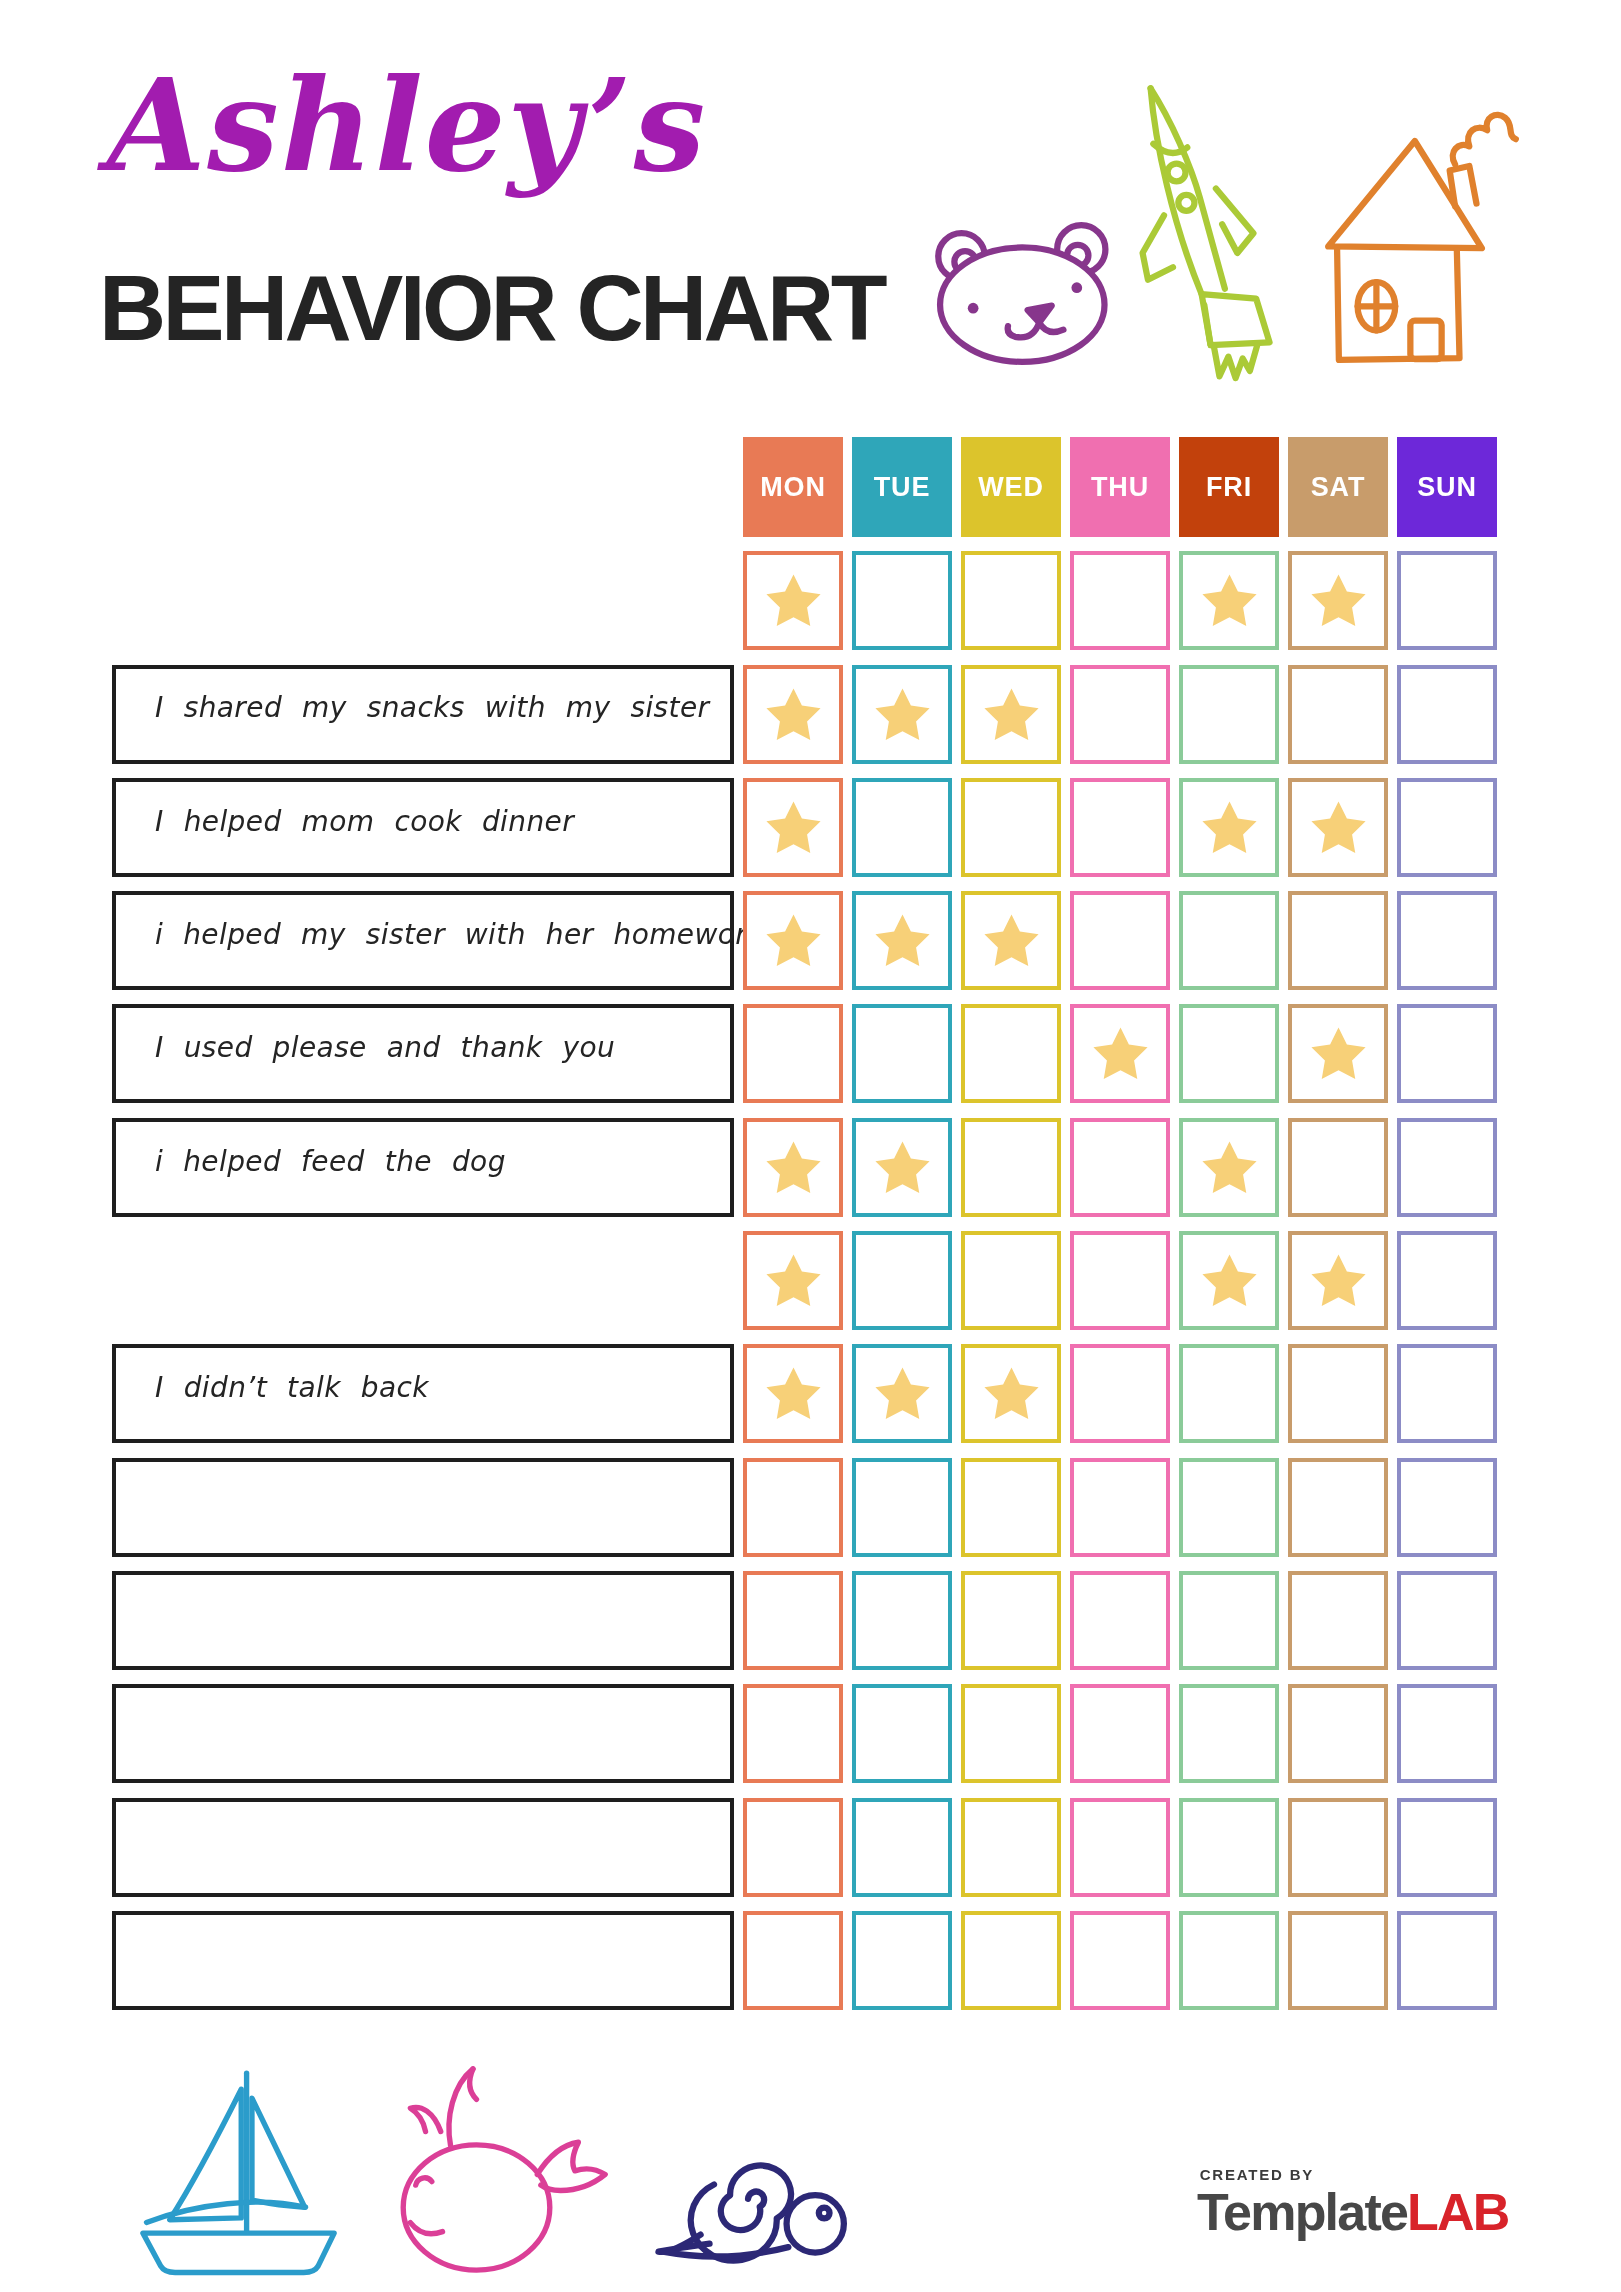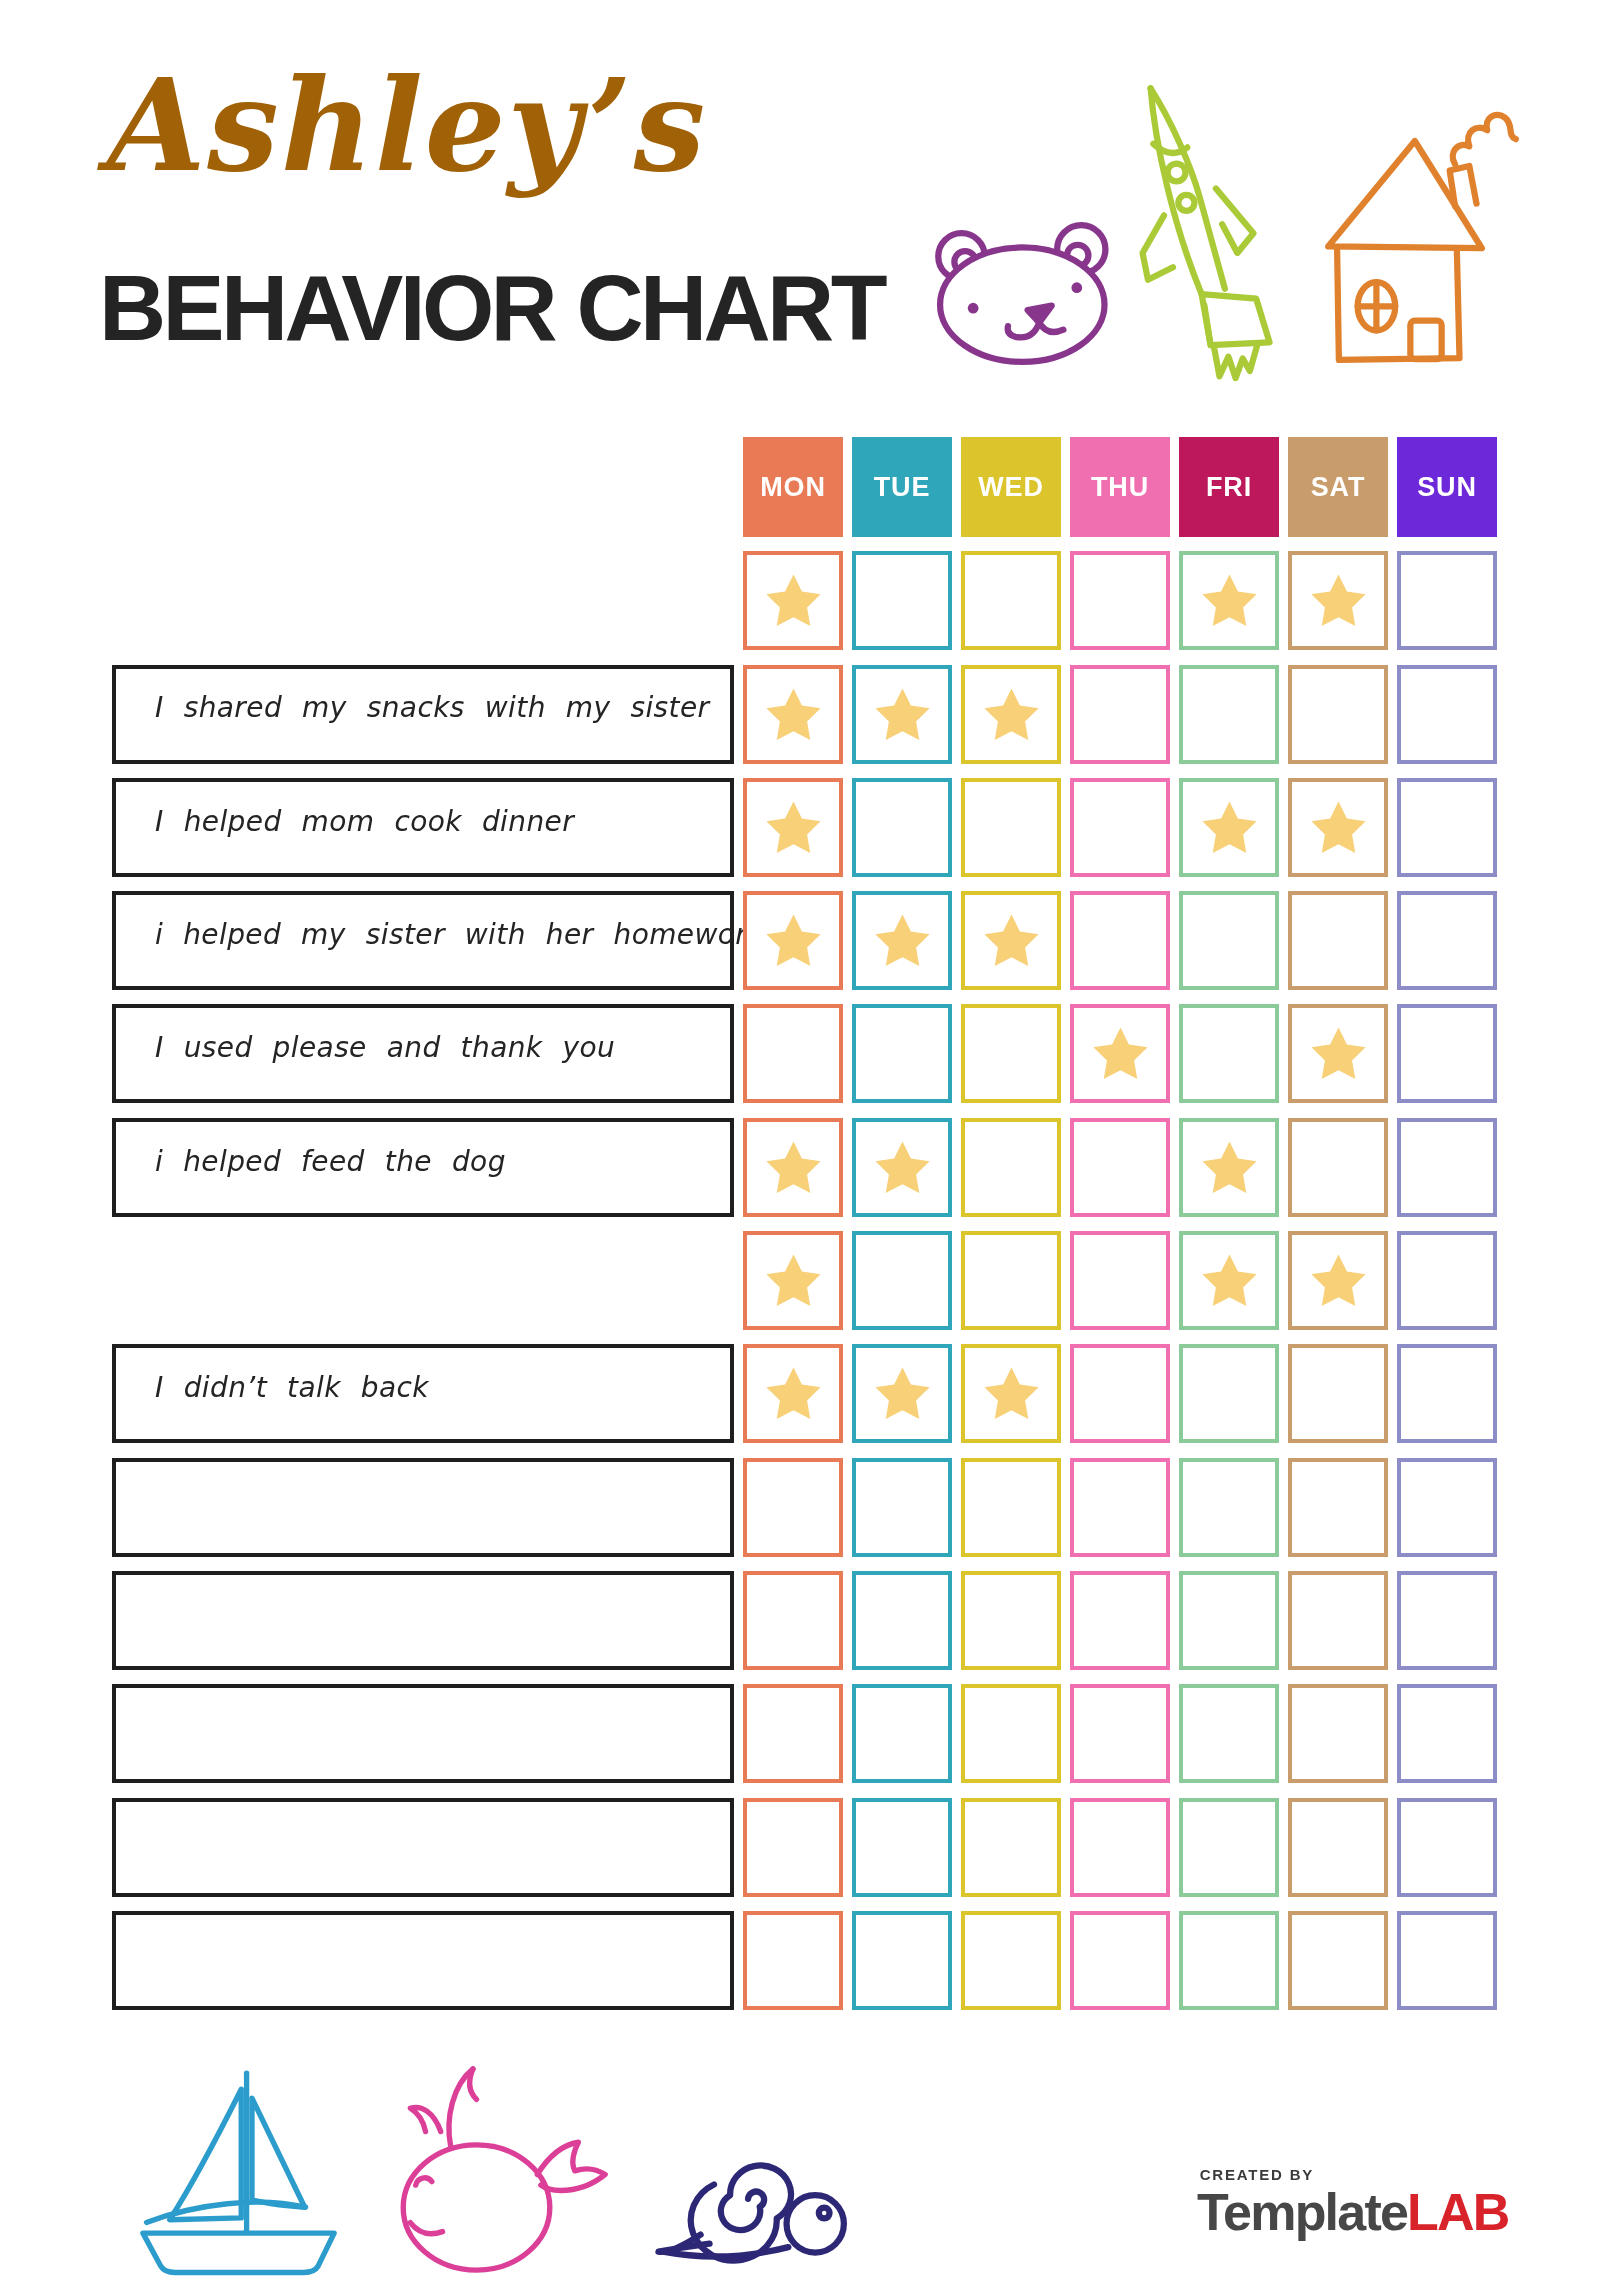--- a/index.html
+++ b/index.html
@@ -39,21 +39,21 @@
   .brand .created{font-size:15px;font-weight:700;letter-spacing:1.8px;color:#3b3b3b;margin-left:2.7px;}
   .brand .logo{margin-top:3.6px;font-size:52px;font-weight:700;letter-spacing:-1.8px;}
   .brand .logo .t{color:#474747;}
   .brand .logo .lab{color:#d8232a;}
 </style>
 </head>
 <body>
 
 <div class="page">
 
-  <div class="script-name" style="color: #a16207;">Ashley’s</div>
+  <div class="script-name" style="color: #a21caf;">Ashley’s</div>
   <div class="main-title" style="color: rgb(36, 36, 36);">BEHAVIOR CHART</div>
 
   <div class="doodle" style="left:922px;top:226px;">
     <svg width="197" height="143" viewBox="0 0 220 160" fill="none" stroke="#87368c" stroke-width="7" stroke-linecap="round" stroke-linejoin="round">
       <circle cx="44" cy="34" r="26"></circle>
         <circle cx="48" cy="40" r="12"></circle>
       <circle cx="178" cy="26" r="27"></circle>
         <circle cx="174" cy="33" r="12"></circle>
       <ellipse cx="112" cy="88" rx="92" ry="64" fill="#ffffff"></ellipse>
       <circle cx="57" cy="92" r="6" fill="#87368c" stroke="none"></circle>
@@ -90,21 +90,21 @@
         <path d="M41,227 L83,227"></path>
       <rect x="100" y="243" width="35" height="43" rx="5"></rect>
     </svg>
   </div>
 
   <div id="chart-table">
   <div class="day-head" style="background: rgb(232, 122, 85); grid-area: 1 / 2;">MON</div>
       <div class="day-head" style="background: rgb(47, 166, 185); grid-area: 1 / 3; text-align: center;">TUE</div>
       <div class="day-head" style="background: rgb(220, 196, 44); grid-area: 1 / 4;">WED</div>
       <div class="day-head" style="background: rgb(240, 111, 176); grid-area: 1 / 5;">THU</div>
-      <div class="day-head" style="background: #be185d; grid-area: 1 / 6;">FRI</div>
+      <div class="day-head" style="background: #c2410c; grid-area: 1 / 6;">FRI</div>
       <div class="day-head" style="background: rgb(200, 156, 107); grid-area: 1 / 7;">SAT</div>
       <div class="day-head" style="background: #6d28d9; grid-area: 1 / 8;">SUN</div>
       <div class="day-cell" style="grid-area: 2 / 2; border-color: rgb(232, 122, 85);">
         <svg width="59" height="57" viewBox="0 0 70 68">
           <polygon points="35,3 45,23.3 67.3,26.5 51.2,42.3 55,64.5 35,54 15,64.5 18.8,42.3 2.7,26.5 25,23.3" fill="#f7d078"></polygon>
         </svg>
       </div>
       <div class="day-cell" style="grid-area: 2 / 3; border-color: rgb(47, 166, 185);"></div>
       <div class="day-cell" style="grid-area: 2 / 4; border-color: rgb(220, 196, 44);"></div>
       <div class="day-cell" style="grid-area: 2 / 5; border-color: rgb(240, 111, 176);"></div>

